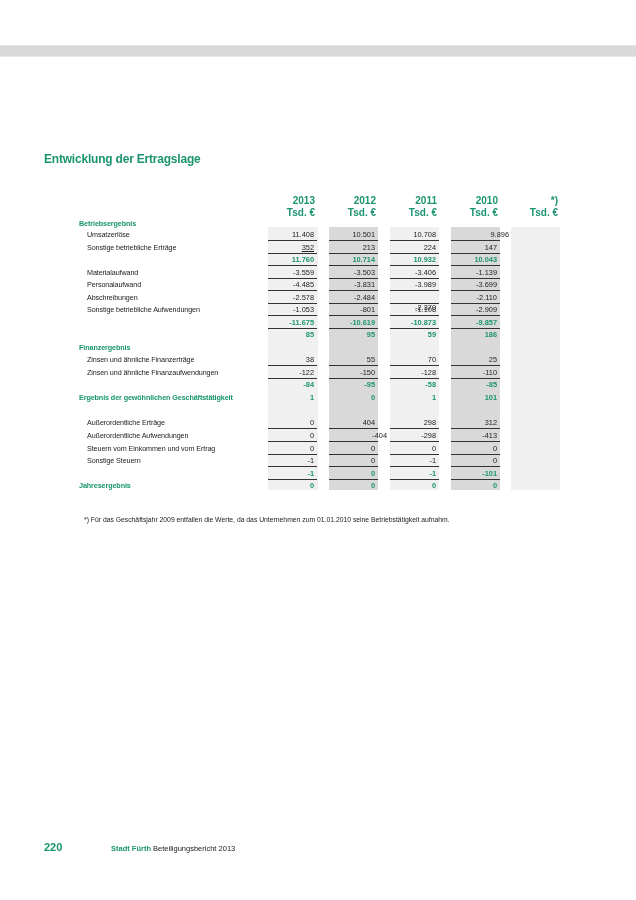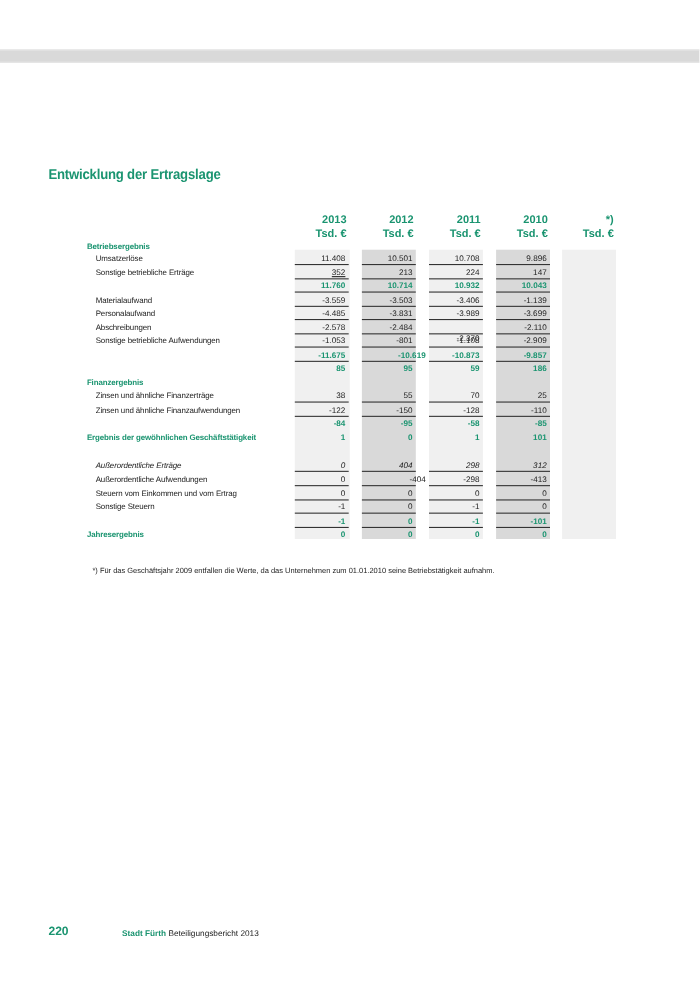--- a/index.html
+++ b/index.html
@@ -83,21 +83,21 @@
       <span class="cell" style="left: 451px;"></span>
     </div>
     <div class="row" style="top: 228px;">
       <span class="label" style="left: 87px;">Umsatzerlöse</span>
       <span class="cell" style="left: 268px;">11.408</span>
       <span class="rule" style="left: 268px;"></span>
       <span class="cell" style="left: 329px;">10.501</span>
       <span class="rule" style="left: 329px;"></span>
       <span class="cell" style="left: 390px;">10.708</span>
       <span class="rule" style="left: 390px;"></span>
-      <span class="cell" style="left: 451px;">9.896</span>
+      <span class="cell" style="left: 463px;">9.896</span>
       <span class="rule" style="left: 451px;"></span>
     </div>
     <div class="row" style="top: 241px;">
       <span class="label" style="left: 87px;">Sonstige betriebliche Erträge</span>
       <span class="cell" style="left: 268px; text-decoration: underline;">352</span>
       <span class="rule" style="left: 268px;"></span>
       <span class="cell" style="left: 329px;">213</span>
       <span class="rule" style="left: 329px;"></span>
       <span class="cell" style="left: 390px;">224</span>
       <span class="rule" style="left: 390px;"></span>
@@ -154,21 +154,21 @@
       <span class="cell" style="left: 329px;">-801</span>
       <span class="rule" style="left: 329px;"></span>
       <span class="cell" style="left: 390px;">-1.108</span>
       <span class="rule" style="left: 390px;"></span>
       <span class="cell" style="left: 451px;">-2.909</span>
       <span class="rule" style="left: 451px;"></span>
     </div>
     <div class="row" style="top: 316px;">
       <span class="cell sum" style="left: 268px;">-11.675</span>
       <span class="rule" style="left: 268px;"></span>
-      <span class="cell sum" style="left: 329px; margin-left: 12px;">-10.619</span>
+      <span class="cell sum" style="left: 329px;">-10.619</span>
       <span class="rule" style="left: 329px;"></span>
       <span class="cell sum" style="left: 390px;">-10.873</span>
       <span class="rule" style="left: 390px;"></span>
       <span class="cell sum" style="left: 451px;">-9.857</span>
       <span class="rule" style="left: 451px;"></span>
     </div>
     <div class="row" style="top: 328px;">
       <span class="cell sum" style="left: 268px;">85</span>
       <span class="cell sum" style="left: 329px;">95</span>
       <span class="cell sum" style="left: 390px;">59</span>
@@ -215,21 +215,21 @@
       <span class="cell sum" style="left: 329px;">0</span>
       <span class="cell sum" style="left: 390px;">1</span>
       <span class="cell sum" style="left: 451px;">101</span>
     </div>
     <div class="row" style="top: 404px;">
       <span class="cell" style="left: 268px;"></span>
       <span class="cell" style="left: 329px;"></span>
       <span class="cell" style="left: 390px;"></span>
       <span class="cell" style="left: 451px;"></span>
     </div>
-    <div class="row" style="top: 416px; font-style: italic;">
+    <div class="row" style="top: 416px;">
       <span class="label" style="left: 87px;">Außerordentliche Erträge</span>
       <span class="cell" style="left: 268px;">0</span>
       <span class="rule" style="left: 268px;"></span>
       <span class="cell" style="left: 329px;">404</span>
       <span class="rule" style="left: 329px;"></span>
       <span class="cell" style="left: 390px;">298</span>
       <span class="rule" style="left: 390px;"></span>
       <span class="cell" style="left: 451px;">312</span>
       <span class="rule" style="left: 451px;"></span>
     </div>

